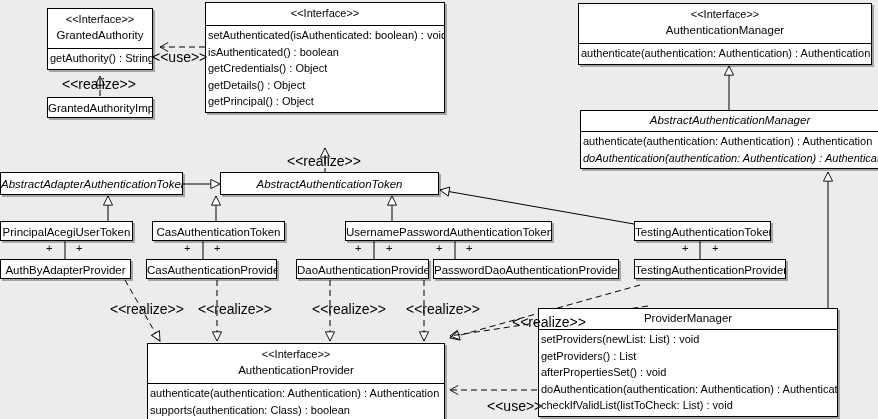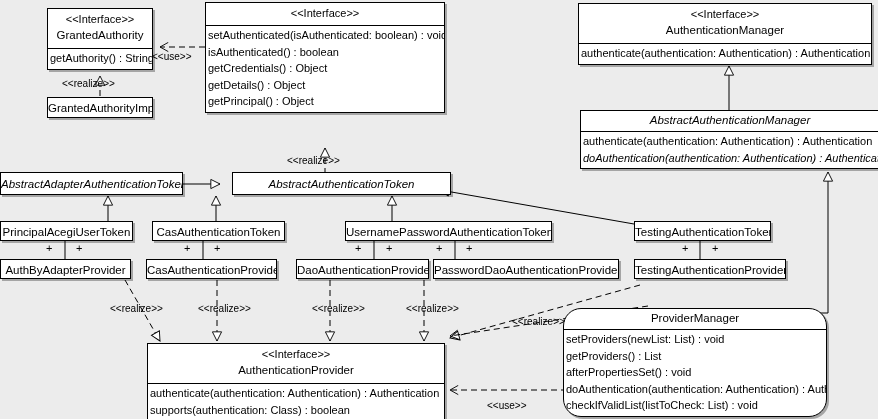--- a/index.html
+++ b/index.html
@@ -90,21 +90,21 @@
     color: #000;
     white-space: nowrap;
     overflow: hidden;
     z-index: 5;
   }
   .plain-box.italic {
     font-style: italic;
   }
   .edge-label {
     position: absolute;
-    font-size: 10px;
+    font-size: 14px;
     line-height: 12px;
     color: #000;
     white-space: nowrap;
     z-index: 6;
   }
   .plus-label {
     position: absolute;
     font-size: 11px;
     line-height: 11px;
     color: #000;
@@ -255,21 +255,21 @@
     <div class="members">
       <div class="m">authenticate(authentication: Authentication) : Authentication</div>
       <div class="m italic">doAuthentication(authentication: Authentication) : Authentication</div>
     </div>
   </div>
 
   <div class="plain-box italic" style="left:0px; top:172px; width:183px; height:23px; padding-top:3px;">
     <span>AbstractAdapterAuthenticationToken</span>
   </div>
 
-  <div class="plain-box italic" style="left:220px; top:172px; width:219px; height:23px; padding-top:3px;margin-left:12px;">
+  <div class="plain-box italic" style="left:220px; top:172px; width:219px; height:23px; padding-top:3px;">
     <span>AbstractAuthenticationToken</span>
   </div>
 
   <div class="plain-box" style="left:0px; top:221px; width:133px; height:20px; padding-top:2px;">
     <span>PrincipalAcegiUserToken</span>
   </div>
 
   <div class="plain-box" style="left:152px; top:221px; width:133px; height:20px; padding-top:2px;">
     <span>CasAuthenticationToken</span>
   </div>
@@ -307,21 +307,21 @@
       <span class="stereo">&lt;&lt;Interface&gt;&gt;</span>
       <span class="cname">AuthenticationProvider</span>
     </div>
     <div class="divider"></div>
     <div class="members">
       <div class="m">authenticate(authentication: Authentication) : Authentication</div>
       <div class="m">supports(authentication: Class) : boolean</div>
     </div>
   </div>
 
-  <div class="uml-box" style="left:563px; top:308px; width:264px;border-radius:18px;">
+  <div class="uml-box" style="left:538px; top:308px; width:300px;">
     <div class="hdr compact">
       <span class="cname">ProviderManager</span>
     </div>
     <div class="divider"></div>
     <div class="members">
       <div class="m">setProviders(newList: List) : void</div>
       <div class="m">getProviders() : List</div>
       <div class="m">afterPropertiesSet() : void</div>
       <div class="m">doAuthentication(authentication: Authentication) : Authentication</div>
       <div class="m">checkIfValidList(listToCheck: List) : void</div>

